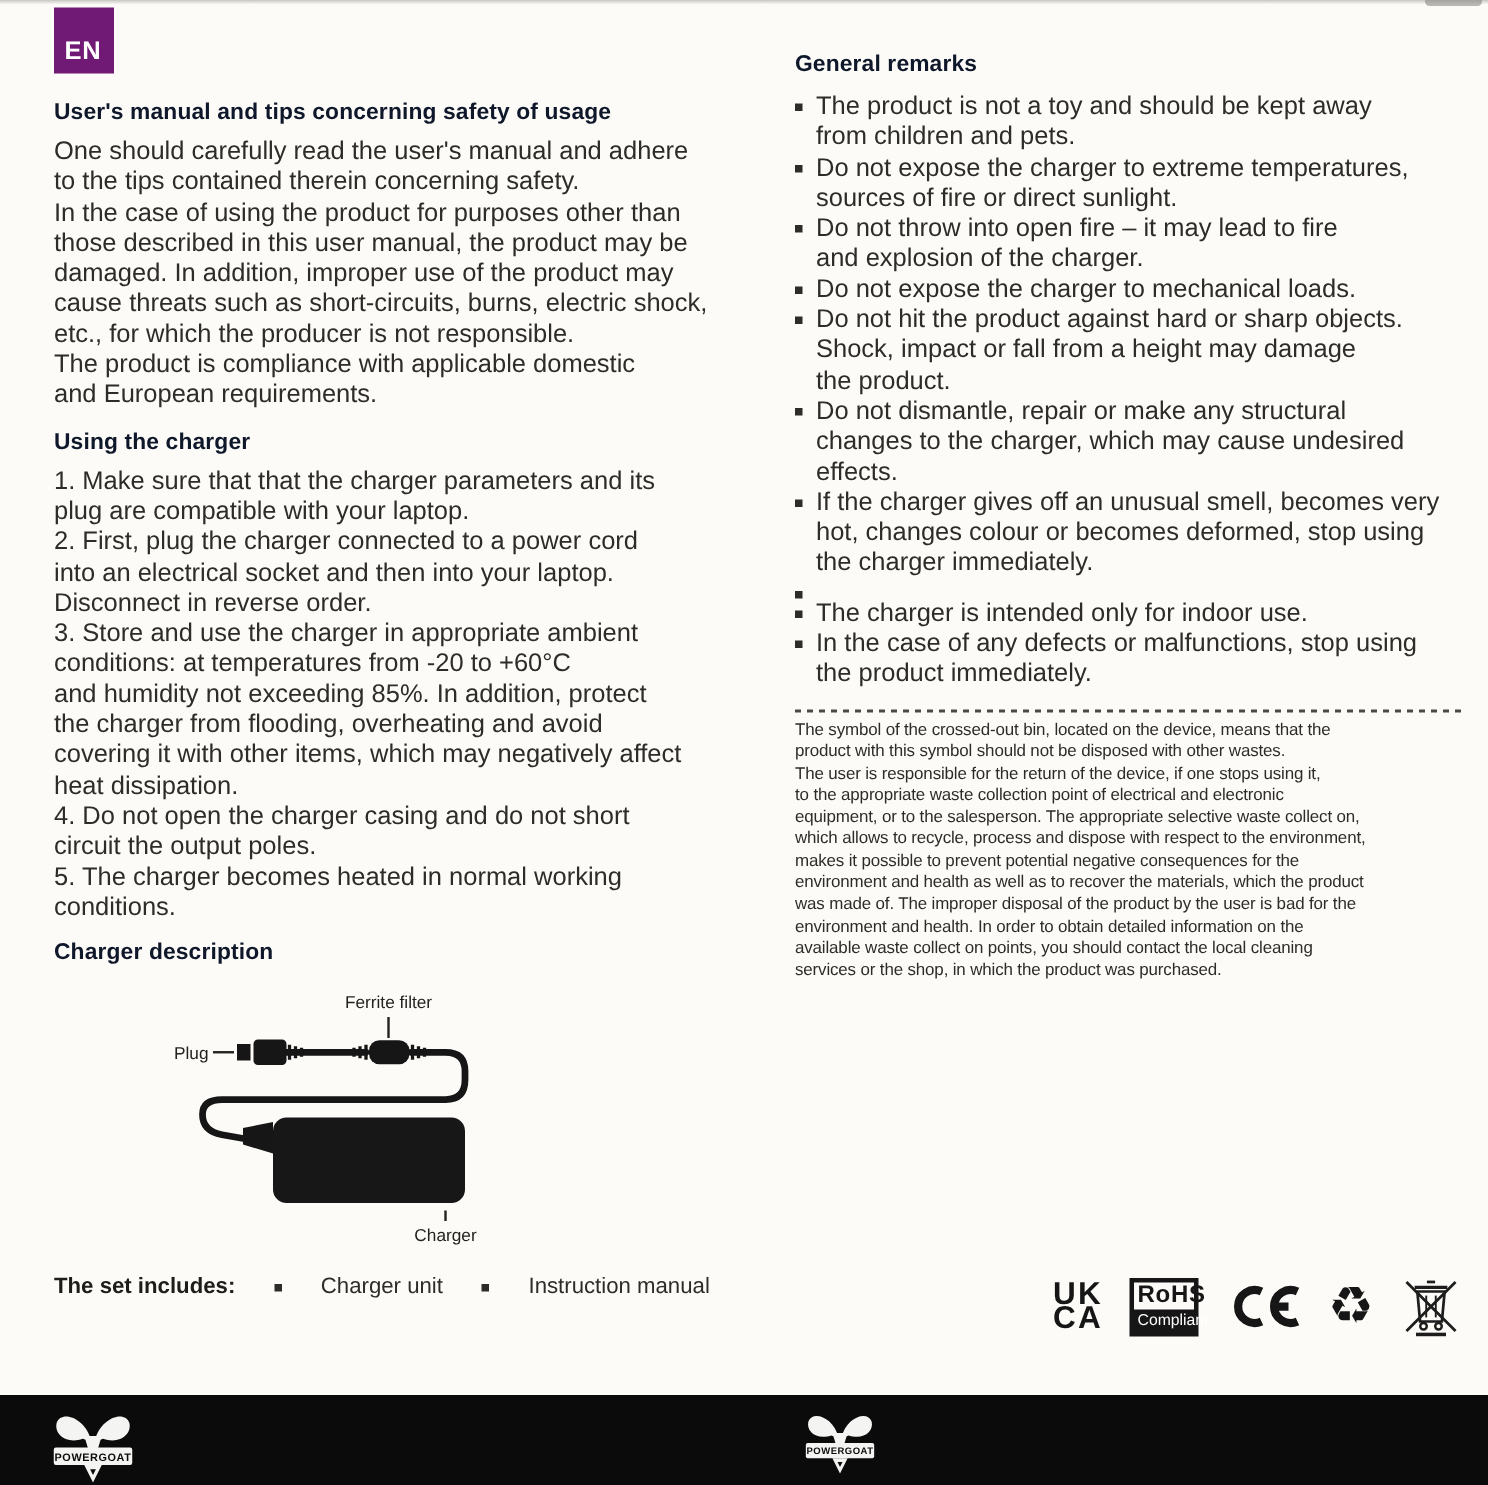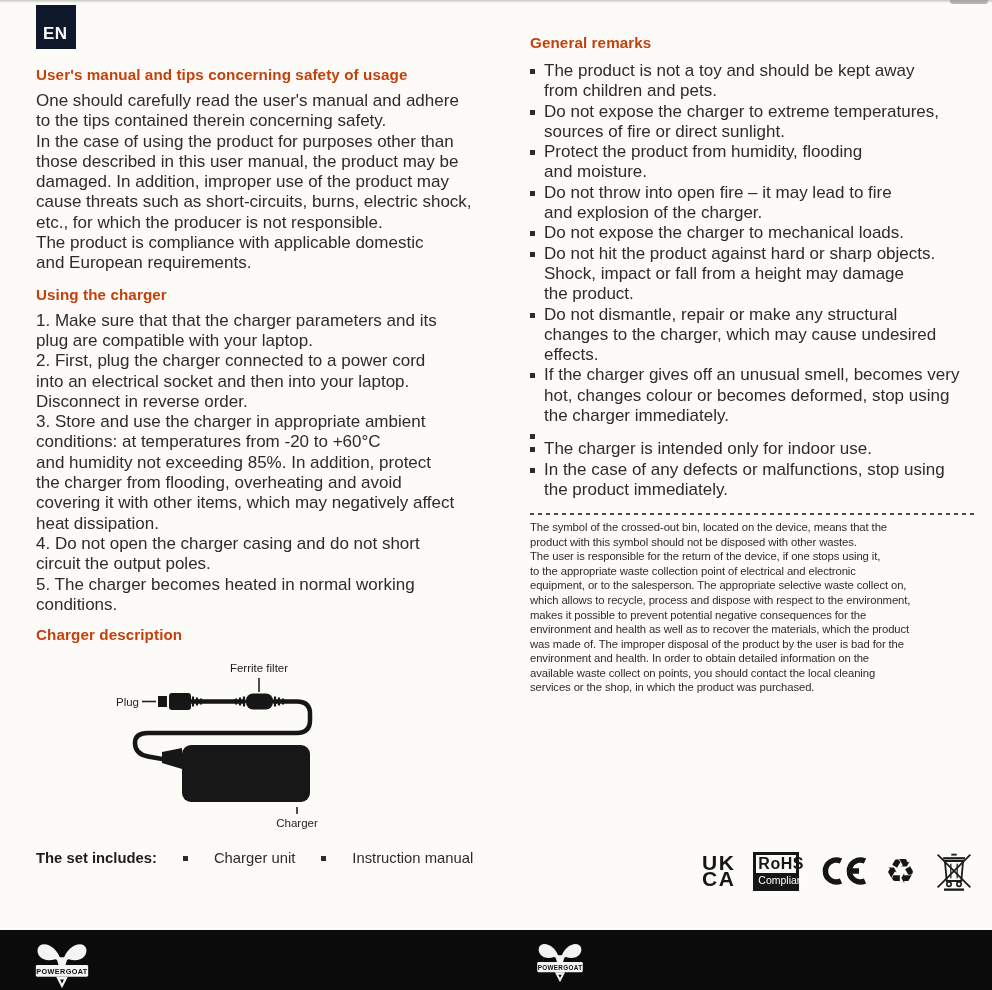--- a/index.html
+++ b/index.html
@@ -8,27 +8,27 @@
   .page {
     position:relative; width:992px; height:990px; margin:0 auto;
     background:#fcfbf8; color:#2e2c29; overflow:hidden;
   }
   .top-edge { position:absolute; top:0; left:0; right:0; height:3px;
     background:linear-gradient(#c7c6c2, rgba(252,251,248,0)); }
   .corner-smudge { position:absolute; top:0; left:950px; width:38px; height:4px;
     background:#90908d; opacity:.65; border-radius:0 0 3px 3px; }
 
   .en-badge { position:absolute; left:36px; top:5px; width:40px; height:44px;
-    background:#0f172a; color:#ffffff; font-weight:bold; font-size:17px;
+    background:#701a75; color:#ffffff; font-weight:bold; font-size:17px;
     display:flex; align-items:flex-end; padding:5px 7px; letter-spacing:.5px; }
 
   .col-left  { position:absolute; left:36px;  top:60px; width:452px; }
   .col-right { position:absolute; left:530px; top:32px; width:448px; }
 
-  .sec-heading { font-size:15.2px; font-weight:bold; color:#c2410c; margin:0; letter-spacing:.1px; }
+  .sec-heading { font-size:15.2px; font-weight:bold; color:#0f172a; margin:0; letter-spacing:.1px; }
   .body-text { font-size:17px; line-height:20.3px; white-space:pre-line; margin:0; }
 
   .m-safety-h { margin-top:6px; }
   .m-safety-b { margin-top:8px; }
   .m-using-h { margin-top:12px; }
   .m-using-b { margin-top:8px; }
   .m-desc-h { margin-top:11px; }
 
   .diagram { margin:7px 0 0 42px; display:block; }
   .dia-label { font-size:11.5px; fill:#24221f; font-family:"Liberation Sans","DejaVu Sans",sans-serif; }
@@ -147,25 +147,20 @@
           <span class="body-text">The product is not a toy and should be kept away
 from children and pets.</span>
         </li>
       <li class="remark">
           <span class="bullet-sq"></span>
           <span class="body-text">Do not expose the charger to extreme temperatures,
 sources of fire or direct sunlight.</span>
         </li>
       <li class="remark">
           <span class="bullet-sq"></span>
-          <span class="body-text">Protect the product from humidity, flooding
-and moisture.</span>
-        </li>
-      <li class="remark">
-          <span class="bullet-sq"></span>
           <span class="body-text">Do not throw into open fire – it may lead to fire
 and explosion of the charger.</span>
         </li>
       <li class="remark">
           <span class="bullet-sq"></span>
           <span class="body-text">Do not expose the charger to mechanical loads.</span>
         </li>
       <li class="remark">
           <span class="bullet-sq"></span>
           <span class="body-text">Do not hit the product against hard or sharp objects.

